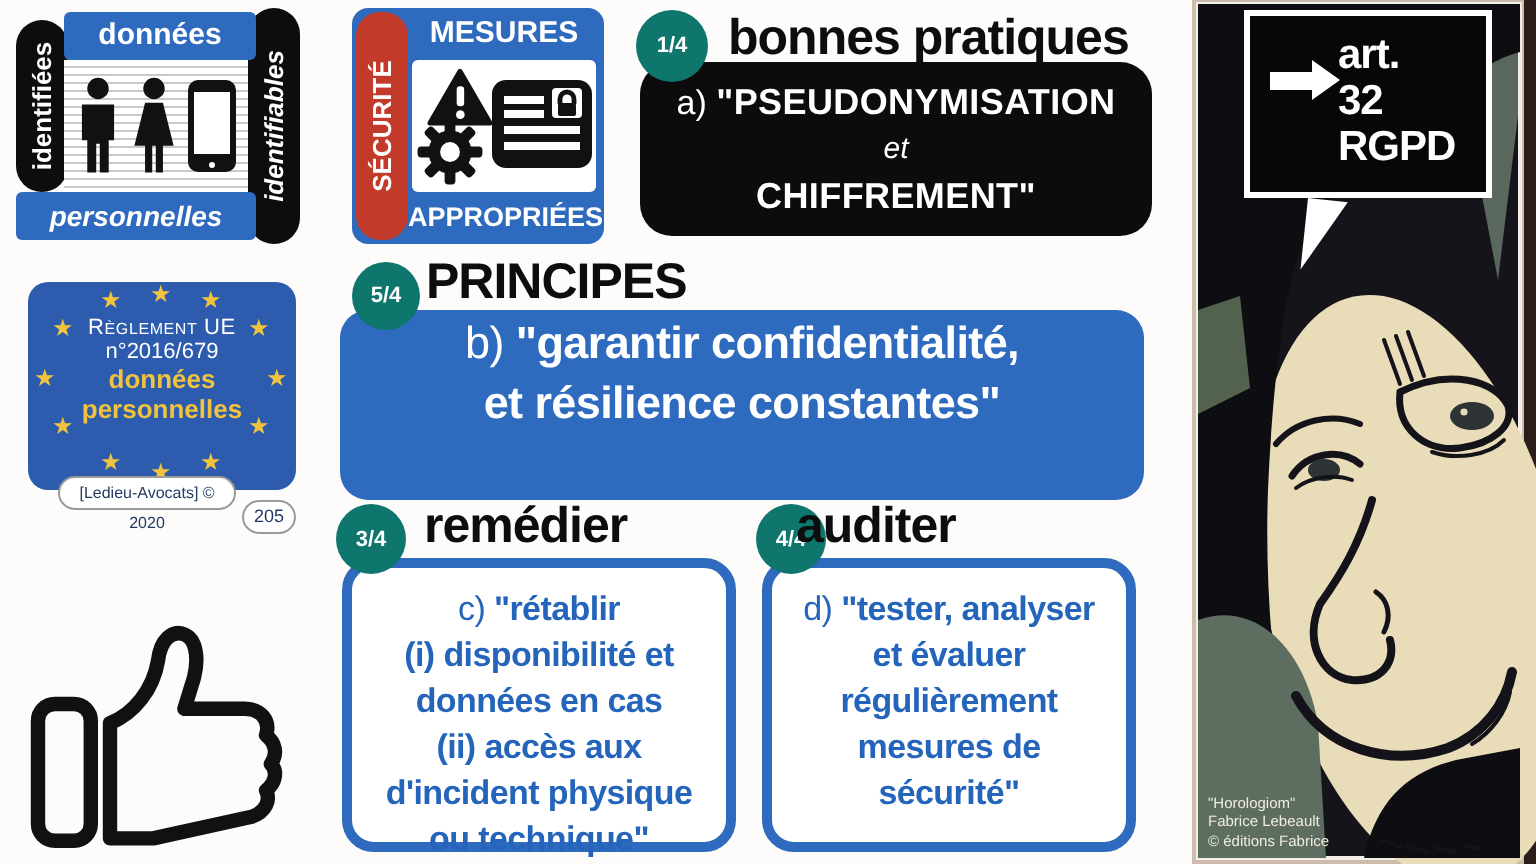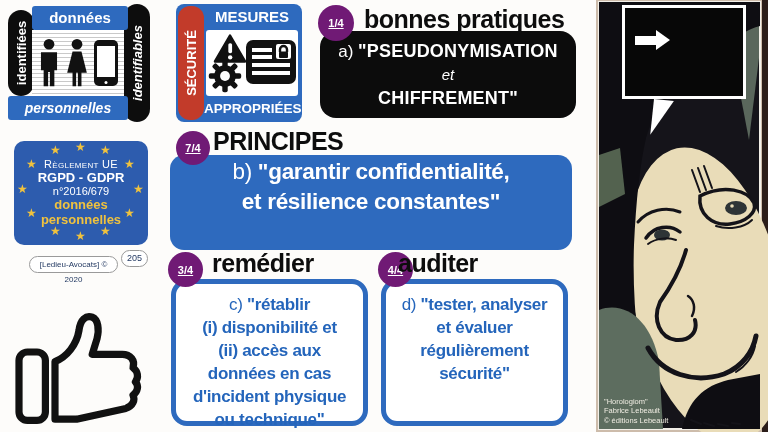--- a/index.html
+++ b/index.html
@@ -27,21 +27,21 @@
   .sec-logo { left:176px; top:4px; width:126px; height:118px; background:#2e6abe; border-radius:8px; }
   .sec-side { position:absolute; left:2px; top:2px; width:26px; height:114px; background:#c23b2a; border-radius:12px; }
   .sec-top { position:absolute; left:28px; top:0; width:96px; height:40px; color:#fff; font-weight:bold; font-size:15px; text-align:center; line-height:26px; }
   .sec-bottom { position:absolute; left:28px; top:92px; width:96px; height:26px; color:#fff; font-weight:bold; font-size:13.5px; text-align:center; line-height:26px; }
   .sec-center { position:absolute; left:30px; top:26px; width:92px; height:66px; background:#fff; border-radius:3px; }
   .icon-warn { position:absolute; left:7px; top:4px; width:34px; height:30px; }
   .icon-gear { position:absolute; left:1px; top:28px; width:36px; height:36px; }
   .icon-doc  { position:absolute; left:40px; top:9px; width:50px; height:46px; }
 
   
-  .badge { position:absolute; background:#701a75; color:#fff; border-radius:50%; display:flex; align-items:center; justify-content:center; font-weight:bold; font-size:11px; z-index:3;text-decoration:underline; }
+  .badge { position:absolute; background:#0f766e; color:#fff; border-radius:50%; display:flex; align-items:center; justify-content:center; font-weight:bold; font-size:11px; z-index:3; }
   .sec-title { position:absolute; color:#0d0d0d; font-weight:bold; font-size:25px; letter-spacing:-0.5px; z-index:3; }
 
   
   .box-black { left:320px; top:31px; width:256px; height:87px; background:#0c0c0c; border-radius:16px; color:#fff; text-align:center; padding-top:8px; z-index:2; }
   .box-black .l1 { font-size:17px; line-height:25px; }
   .box-black .l1 .px { font-weight:normal; }
   .box-black .l1 b, .box-black .l3 b { font-size:18px; letter-spacing:0.2px; }
   .box-black .l2 { font-size:15px; line-height:22px;font-style:italic; }
   .box-black .l3 { font-size:17px; line-height:25px; }
 
@@ -63,21 +63,21 @@
   .st6{left:3px;top:42px}.st7{left:119px;top:42px}
   .st8{left:12px;top:66px}.st9{left:110px;top:66px}
   .st10{left:36px;top:84px}.st11{left:61px;top:89px}.st12{left:86px;top:84px}
   .eu-text { padding-top:17px; }
   .eu-l1 { font-size:11px; font-variant:small-caps; letter-spacing:0.3px; }
   .eu-l2 { font-size:13px; font-weight:bold; }
   .eu-l3 { font-size:11px; }
   .eu-l4, .eu-l5 { font-size:13px; font-weight:bold; color:#f0c23e; line-height:15px; }
 
   
-  .credit-pill { left:29px; top:256px; width:89px; height:17px; border:1px solid #9a9a9a; border-radius:9px; background:#fff;
+  .credit-pill { left:29px; top:238px; width:89px; height:17px; border:1px solid #9a9a9a; border-radius:9px; background:#fff;
     font-size:8px; color:#243a63; text-align:center; line-height:15px; }
   .page-oval { left:121px; top:250px; width:27px; height:17px; border:1px solid #9a9a9a; border-radius:9px; background:#fff;
     font-size:9px; color:#243a63; text-align:center; line-height:15px; }
 
   .thumb { left:12px; top:298px; width:146px; height:132px; }
 
   
   .comic { left:596px; top:0; width:172px; height:432px; }
   .comic svg.bg { position:absolute; left:0; top:0; }
   .bubble { position:absolute; left:26px; top:5px; width:124px; height:94px; background:#070707; border:3px solid #fff; z-index:5; }
@@ -153,21 +153,21 @@
   </div>
 
   <div class="abs badge" style="left:318px;top:5px;width:36px;height:36px">1/4</div>
   <div class="abs sec-title" style="left:364px;top:5px">bonnes pratiques</div>
   <div class="abs box-black">
     <div class="l1"><span class="px">a) </span><b>"PSEUDONYMISATION</b></div>
     <div class="l2">et</div>
     <div class="l3"><b>CHIFFREMENT"</b></div>
   </div>
 
-  <div class="abs badge" style="left:176px;top:131px;width:34px;height:34px">7/4</div>
+  <div class="abs badge" style="left:176px;top:131px;width:34px;height:34px">5/4</div>
   <div class="abs sec-title" style="left:213px;top:127px">PRINCIPES</div>
   <div class="abs box-blue">
     <div><span class="px">b) </span><span>"garantir confidentialité,</span></div>
     <div>et résilience constantes"</div>
   </div>
 
   <div class="abs eu-flag">
     <span class="star st1">★</span>
     <span class="star st2">★</span>
     <span class="star st3">★</span>
@@ -175,47 +175,47 @@
     <span class="star st5">★</span>
     <span class="star st6">★</span>
     <span class="star st7">★</span>
     <span class="star st8">★</span>
     <span class="star st9">★</span>
     <span class="star st10">★</span>
     <span class="star st11">★</span>
     <span class="star st12">★</span>
     <div class="eu-text">
       <div class="eu-l1">Règlement UE</div>
-      <div class="eu-l2">RGPD - GDPR</div>
       <div class="eu-l3">n°2016/679</div>
       <div class="eu-l4">données</div>
       <div class="eu-l5">personnelles</div>
     </div>
   </div>
 
   <div class="abs credit-pill">[Ledieu-Avocats] © 2020</div>
   <div class="abs page-oval">205</div>
 
   <div class="abs badge" style="left:168px;top:252px;width:35px;height:35px">3/4</div>
   <div class="abs sec-title" style="left:212px;top:249px">remédier</div>
   <div class="abs box-outline box-c">
     <div><span class="px">c) </span><span>"rétablir</span></div>
     <div>(i)  disponibilité et</div>
+    <div>données en cas</div>
     <div>(ii) accès aux</div>
-    <div>données en cas</div>
     <div>d'incident physique</div>
     <div>ou technique"</div>
   </div>
 
   <div class="abs badge" style="left:378px;top:252px;width:35px;height:35px">4/4</div>
   <div class="abs sec-title" style="left:398px;top:249px">auditer</div>
   <div class="abs box-outline box-d">
     <div><span class="px">d) </span><span>"tester, analyser</span></div>
     <div>et évaluer</div>
     <div>régulièrement</div>
+    <div>mesures de</div>
     <div>sécurité"</div>
   </div>
 
   <svg class="abs thumb" viewBox="0 0 120 110" fill="none" stroke="#111" stroke-width="6" stroke-linejoin="round" stroke-linecap="round">
     <rect x="5" y="45" width="22" height="57" rx="7"></rect>
     <path d="M35 101 V53 C45 49 53 39 55 27 C56 18 61 14 66 16 C71 18 72 26 70 34 L66 47 H91 C98 47 102 52 100 58 C104 61 105 66 102 70 C105 73 104 78 100 81 C102 85 100 90 94 92 L53 101 Z"></path>
   </svg>
 
   <div class="abs comic">
     <svg class="bg" width="172" height="432" viewBox="0 0 172 432">
@@ -240,22 +240,27 @@
         <path d="M96 170 L104 192 M102 168 L110 190 M108 166 L116 188" stroke-width="2"></path>
         <path d="M90 250 C84 272 74 288 64 302 C56 320 64 338 80 340 C94 341 102 332 99 320" stroke-width="4"></path>
         <path d="M96 316 C100 308 98 300 92 296" stroke-width="2.5"></path>
         <path d="M52 348 C66 374 98 384 128 374 C146 367 157 352 160 336" stroke-width="5"></path>
         <path d="M140 372 C150 366 157 356 159 346" stroke-width="2"></path>
         <path d="M95 420 l10 4 M108 423 l10 3 M122 424 l10 2 M136 423 l8 1" stroke-width="2"></path>
       </g>
     </svg>
     <div class="bubble">
       <div class="bubble-arrow"></div>
+      <div class="bubble-text">
+        <div>art.</div>
+        <div>32</div>
+        <div>RGPD</div>
+      </div>
     </div>
     <div class="bubble-tail"></div>
     <div class="comic-credits">
       <div>"Horologiom"</div>
       <div>Fabrice Lebeault</div>
-      <div>© éditions Lebeault</div>
+      <div>© éditions Fabrice</div>
     </div>
   </div>
 
 </div>
 
 </body></html>

